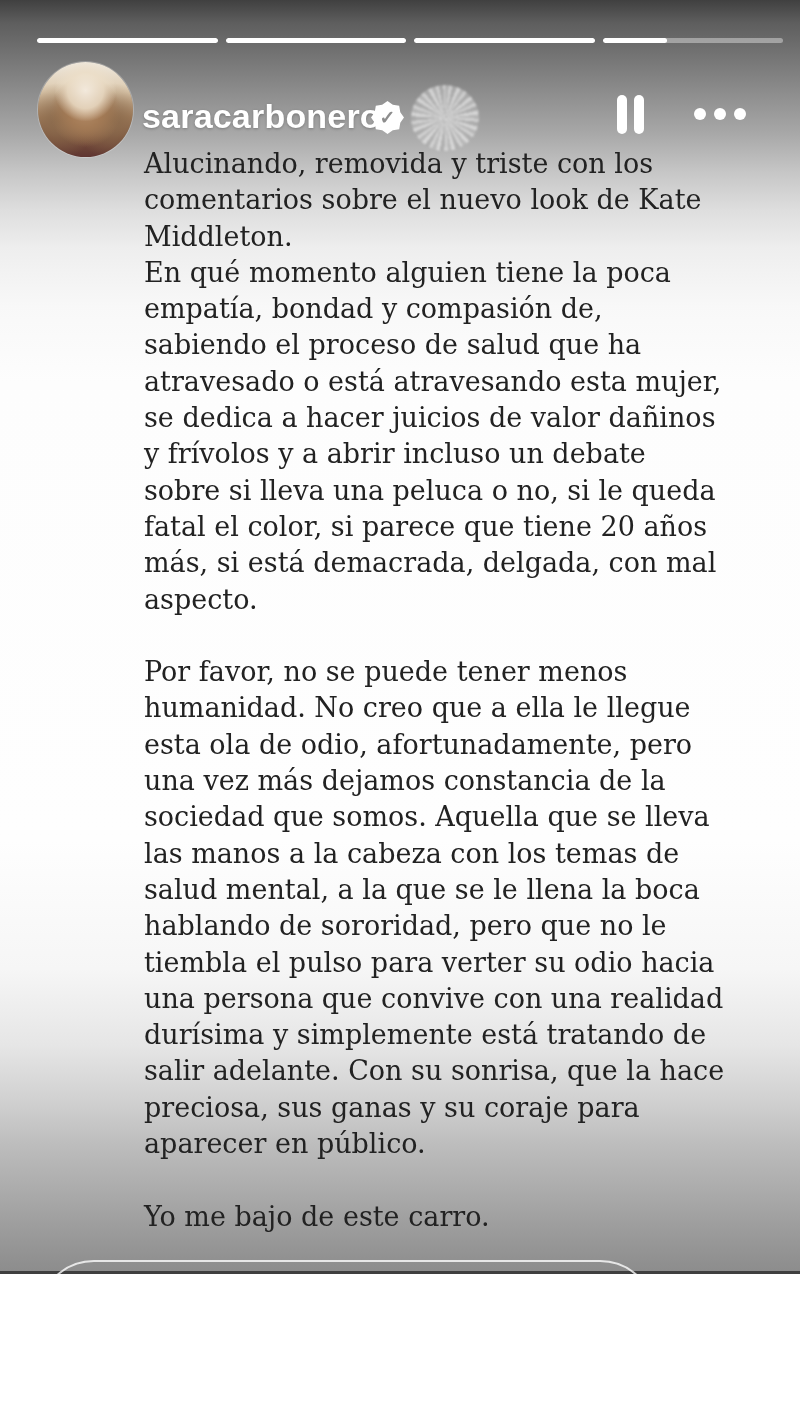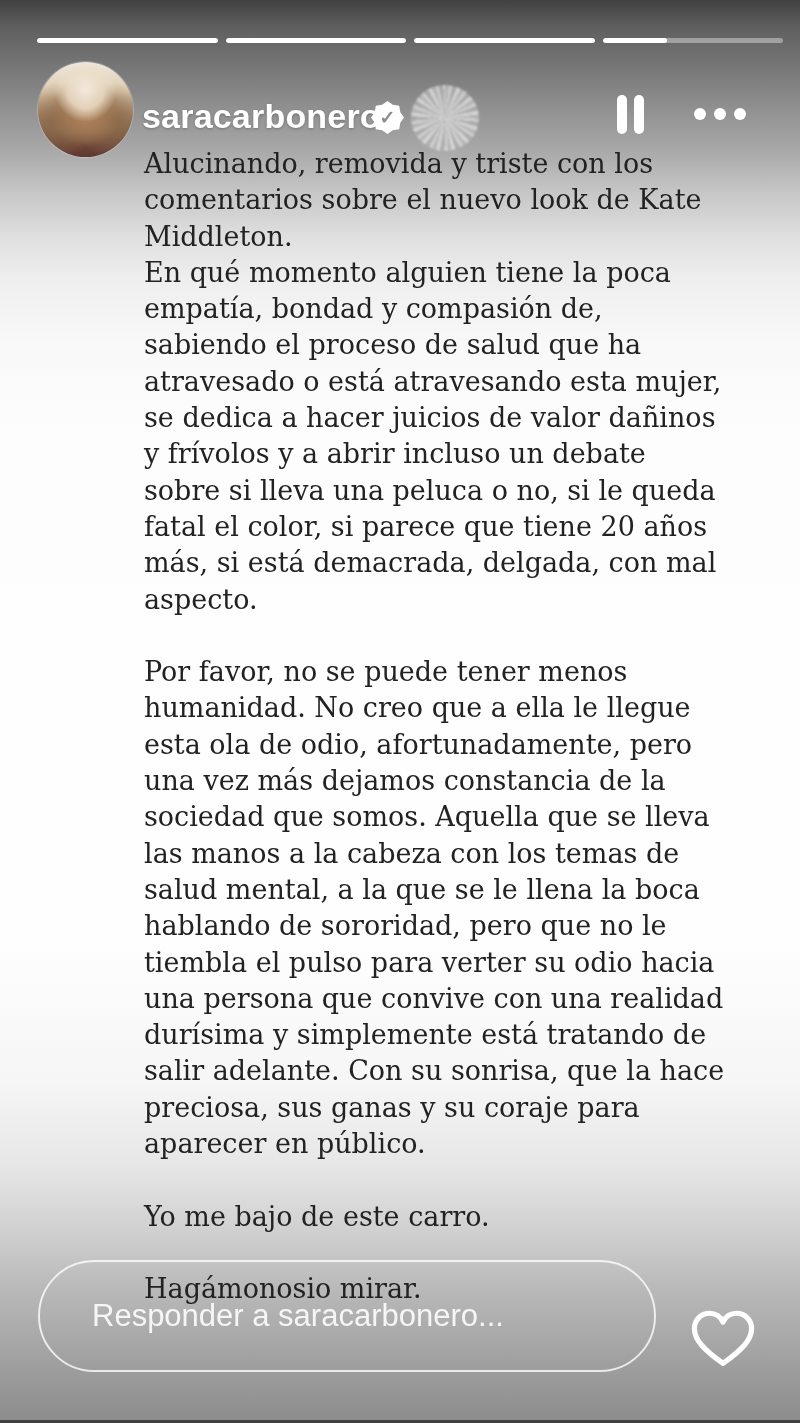--- a/index.html
+++ b/index.html
@@ -1,18 +1,18 @@
 <!DOCTYPE html>
 <html><head>
 <meta charset="utf-8">
 <style>
   html,body{margin:0;padding:0;}
   .stage{
     position:relative;
-    width:800px;height:1423px;
+    width:800px;height:1274px;
     overflow:hidden;
     font-family:"Liberation Sans",sans-serif;
     background:linear-gradient(180deg,
       #404040 0%,
       #5e5e5e 1.8%,
       #757575 4.5%,
       #8f8f8f 7.5%,
       #a8a8a8 10.5%,
       #c6c6c6 13.5%,
       #dedede 16.5%,

